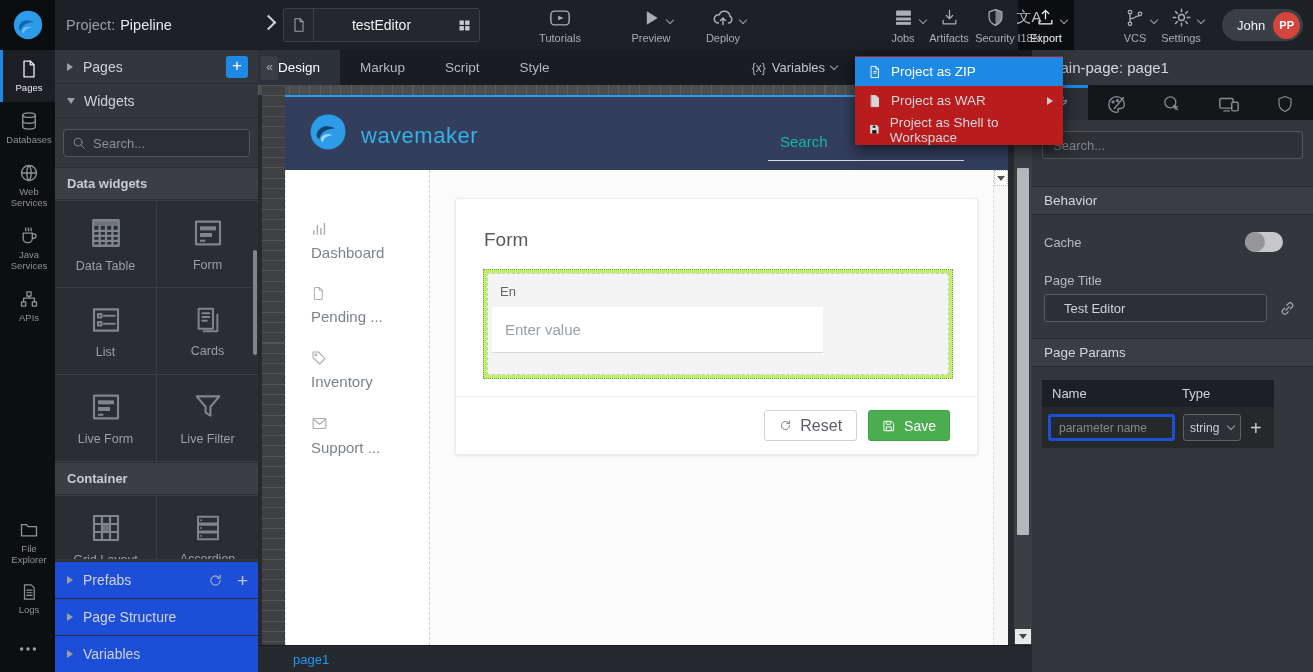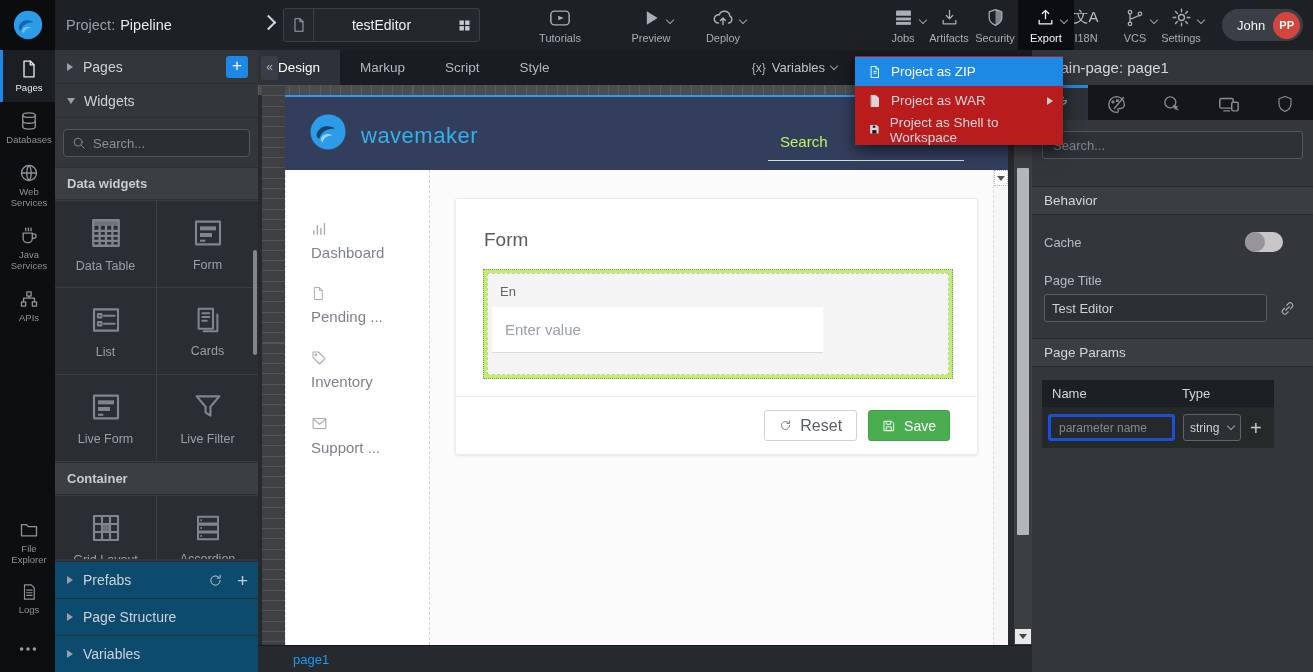--- a/index.html
+++ b/index.html
@@ -42,21 +42,21 @@
   .lp-row .caret-d { width:0; height:0; border-top:6px solid #9aa0a6; border-left:4px solid transparent; border-right:4px solid transparent; margin-right:9px; }
   .lp-plus { margin-left:auto; width:22px; height:22px; border-radius:3px; background:#1e88e5; color:#fff; font-size:17px; line-height:20px; text-align:center; cursor:pointer; }
   .lp-search { margin:11px 8px 10px; height:28px; border:1px solid #53575c; border-radius:4px; background:#2b2f34; display:flex; align-items:center; padding:0 8px; gap:7px; color:#8a8f95; }
   .lp-search input { background:transparent; border:none; outline:none; color:#c6cbd0; font-size:13px; width:140px; font-family:inherit; }
   .lp-search input::placeholder { color:#8a8f95; }
   .lp-sechead { height:33px; background:#3b3f44; border-top:1px solid #2b2e32; border-bottom:1px solid #2b2e32; display:flex; align-items:center; padding-left:12px; font-size:13px; font-weight:bold; color:#c7ccd1; }
   .lp-grid { display:grid; grid-template-columns:1fr 1fr; gap:1px; background:#3a3d42; padding:1px 0; }
   .lp-tile { background:#2a2d32; height:86px; display:flex; flex-direction:column; align-items:center; justify-content:center; gap:9px; color:#7f858c; cursor:grab; }
   .lp-tile .tlabel { font-size:12.5px; color:#9aa0a6; }
   .lp-container-clip { height:64px; overflow:hidden; }
-  .lp-bottom { position:absolute; left:0; right:0; bottom:0; background:#0c4a6e; }
+  .lp-bottom { position:absolute; left:0; right:0; bottom:0; background:#1d4ed8; }
   .lp-bottom .lp-row { height:37px; border-top:1px solid #2a2d31; border-bottom:none; }
   .lp-row .rowtools { margin-left:auto; display:flex; align-items:center; gap:14px; color:#c3c7cc; }
   .lp-scrollthumb { position:absolute; right:1px; top:200px; width:4px; height:105px; background:#82868b; border-radius:2px; }
 
   
   .canvas { position:absolute; left:258px; top:50px; bottom:0; width:774px; background:#26292e; z-index:1; }
   .cv-tabbar { position:absolute; left:0; top:0; right:0; height:35px; background:#191c20; display:flex; align-items:center; }
   .cv-collapse { position:absolute; left:3px; top:6px; width:17px; height:24px; background:#3a3e44; border-radius:3px; color:#aeb3b9; font-size:12px; text-align:center; line-height:23px; cursor:pointer; }
   .cv-tab { height:35px; display:flex; align-items:center; padding:0 20px; font-size:13.5px; color:#b3b8be; cursor:pointer; }
   .cv-tab:first-of-type { margin-left:25px; }
@@ -69,21 +69,21 @@
   .cv-hruler { position:absolute; left:0; top:35px; right:18px; height:10px; background:#4b4d4f;
     background-image:repeating-linear-gradient(to right,#5c5e60 0 1px,transparent 1px 10.3px); }
   .cv-vruler { position:absolute; left:4px; top:35px; width:23px; bottom:27px; background:#3e4043;
     background-image:repeating-linear-gradient(to bottom,#525456 0 1px,transparent 1px 10.3px); overflow:hidden; }
   .cv-vruler .tick { position:absolute; left:2px; font-size:9px; color:#8d9095; transform:rotate(90deg); transform-origin:left top; }
   
   .page { position:absolute; left:27px; top:45px; width:723px; height:550px; background:#fff; border-top:2px solid #2e9bf2; overflow:hidden; }
   .pg-header { position:absolute; left:0; top:0; right:0; height:73px; background:#333e5d; }
   .pg-brand { position:absolute; left:22px; top:14px; display:flex; align-items:flex-end; gap:12px; }
   .pg-brand .btext { color:#35b0e8; font-size:22px; letter-spacing:.5px; padding-bottom:4px; }
-  .pg-search { position:absolute; left:483px; top:33px; width:196px; height:31px; border-bottom:1px solid #d7dae2; color:#bef264; font-size:15px; cursor:text; }
+  .pg-search { position:absolute; left:483px; top:33px; width:196px; height:31px; border-bottom:1px solid #d7dae2; color:#14b8a6; font-size:15px; cursor:text; }
   .pg-search span { position:absolute; left:12px; top:3px; }
   .pg-nav { position:absolute; left:0; top:73px; bottom:0; width:145px; background:#fff; border-right:1px dashed #cfcfcf; border-left:1px dashed #e4e4e4; padding-top:50px; }
   .pg-nav-item { padding-left:25px; margin-bottom:24px; cursor:pointer; }
   .pg-nav-item .nicon { color:#a7adb4; margin-bottom:7px; }
   .pg-nav-item .nlabel { color:#7d838a; font-size:15px; }
   .pg-content { position:absolute; left:146px; top:73px; right:15px; bottom:0; background:#fbfbfc; }
   .form-card { position:absolute; left:24px; top:28px; width:523px; height:257px; background:#fff; border:1px solid #ececec; border-radius:3px; box-shadow:0 1px 3px rgba(0,0,0,.10); }
   .form-title { padding:30px 0 0 28px; font-size:19px; color:#565a5f; }
   .form-dotted { position:absolute; left:27px; top:70px; width:470px; height:110px; border:1px dotted #8a8a8a; background:#bef264; }
   .form-dotted .inner { position:absolute; inset:3px; border:1px dashed #c8c8c8; background:#f4f4f5; }
@@ -114,21 +114,21 @@
   .rp-search { margin:11px 10px 0; height:28px; border:1px solid #54585d; border-radius:3px; background:#2e3237; display:flex; align-items:center; }
   .rp-search input { background:transparent; border:none; outline:none; color:#c6cbd0; font-size:13px; padding-left:10px; width:100%; font-family:inherit; }
   .rp-search input::placeholder { color:#7e838a; }
   .rp-sechead { margin-top:27px; height:29px; background:#3a3e43; border-top:1px solid #26292d; border-bottom:1px solid #26292d; display:flex; align-items:center; padding-left:12px; font-size:13.5px; color:#d2d6da; }
   .rp-cache { display:flex; align-items:center; padding:17px 12px 0; }
   .rp-cache .clabel { font-size:13px; color:#b5bac0; }
   .toggle { margin-left:auto; margin-right:18px; width:38px; height:20px; border-radius:10px; background:#c7c7ca; position:relative; cursor:pointer; }
   .toggle .knob { position:absolute; left:0; top:0; width:20px; height:20px; border-radius:50%; background:#96969a; }
   .rp-ptlabel { padding:21px 12px 6px; font-size:13px; color:#b5bac0; }
   .rp-ptrow { display:flex; align-items:center; padding:0 12px; gap:12px; }
-  .rp-ptrow input { width:223px; height:28px; background:#2c3035; border:1px solid #5a5e63; border-radius:3px; color:#ced2d6; font-size:13px; padding-left:7px; font-family:inherit; outline:none; }
+  .rp-ptrow input { width:223px; height:28px; background:#2c3035; border:1px solid #5a5e63; border-radius:3px; color:#ced2d6; font-size:13px; padding-left:19px; font-family:inherit; outline:none; }
   .rp-ptrow .linkic { color:#a7acb1; cursor:pointer; }
   .rp-table { margin:13px 0 0 10px; width:232px; }
   .rp-thead { display:flex; height:27px; background:#1c1f23; align-items:center; font-size:13px; color:#d2d6da; }
   .rp-thead .c1 { width:136px; padding-left:10px; }
   .rp-thead .c2 { padding-left:4px; }
   .rp-tbody { background:#26292a; height:41px; display:flex; align-items:center; }
   .rp-tbody input { width:127px; height:27px; margin-left:6px; background:#26292a; border:3px solid #1d4ed8; border-radius:3px; color:#ced2d6; font-size:12px; padding-left:8px; font-family:inherit; outline:none; }
   .rp-tbody input::placeholder { color:#85898e; }
   .rp-sel { margin-left:8px; width:58px; height:27px; border:1px solid #5f6368; border-radius:3px; background:#2c3034; display:flex; align-items:center; padding:0 6px; font-size:12px; color:#ced2d6; cursor:pointer; }
   .rp-sel .chev { margin-left:auto; margin-top:-3px; }
@@ -254,21 +254,21 @@
         <span class="ic" style="width:19px">
           <svg viewBox="0 0 24 24" width="100%" fill="none" stroke="currentColor" stroke-width="1.6" stroke-linecap="round" stroke-linejoin="round">
             <path d="M12 13.5V3M8 7l4-4 4 4"></path>
             <path d="M4 15.5V20h16v-4.5"></path>
           </svg>
         </span>
         <span class="chev chevpos"></span>
       </span>
     <span class="lbl">Export</span>
   </div>
-  <div class="tb-btn" style="left:1064px;width:44px">
+  <div class="tb-btn" style="left:1007px;width:44px">
     <span class="icwrap" style="font-size:15px;color:#b9bec4">文A</span>
     <span class="lbl">I18N</span>
   </div>
   <div class="tb-btn" style="left:1112px;width:46px">
     <span class="icwrap">
         <span class="ic" style="width:20px">
           <svg viewBox="0 0 24 24" width="100%" fill="none" stroke="currentColor" stroke-width="1.6" stroke-linecap="round" stroke-linejoin="round">
             <circle cx="6" cy="5" r="2.1"></circle>
             <circle cx="6" cy="19" r="2.1"></circle>
             <circle cx="18" cy="7" r="2.1"></circle>

